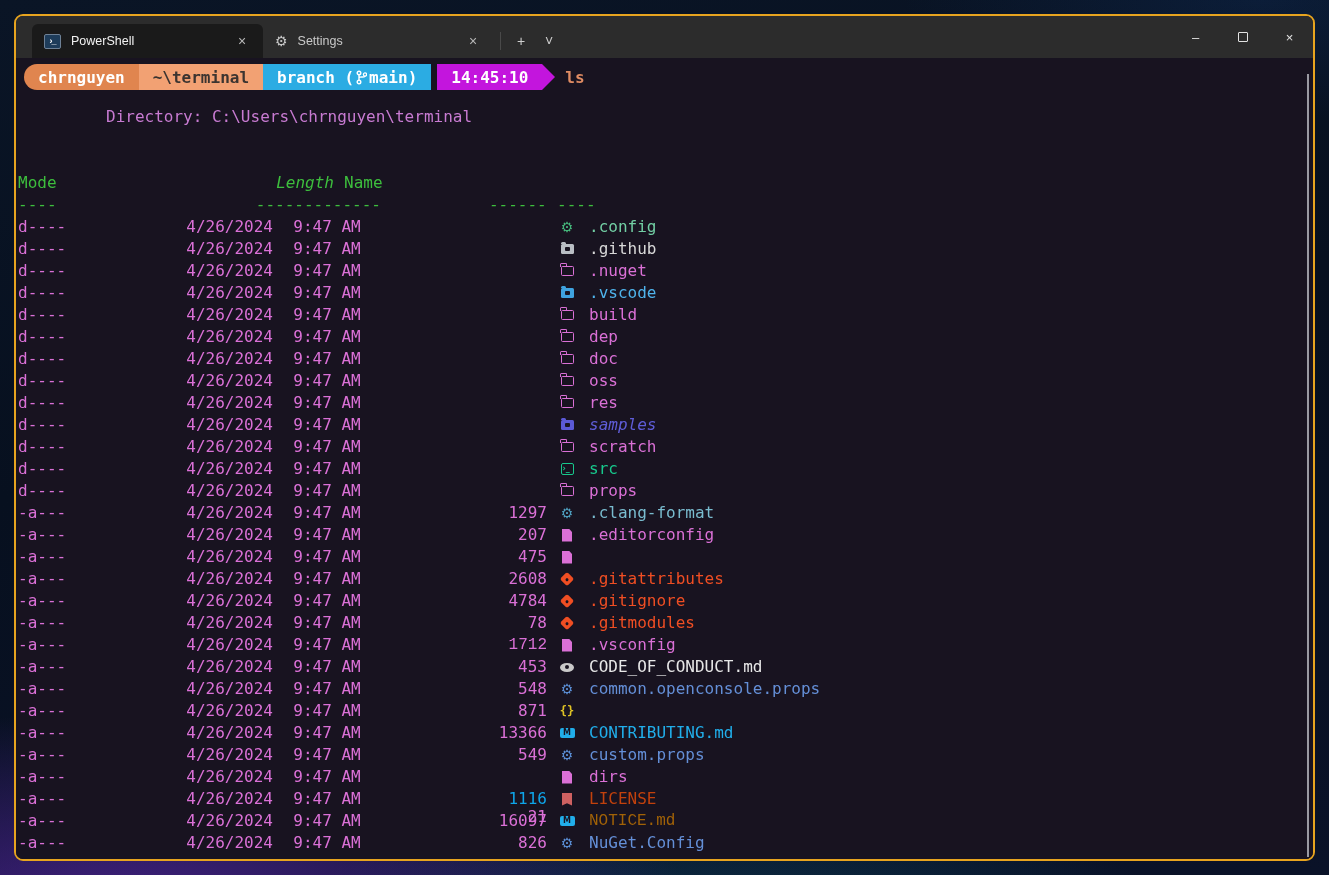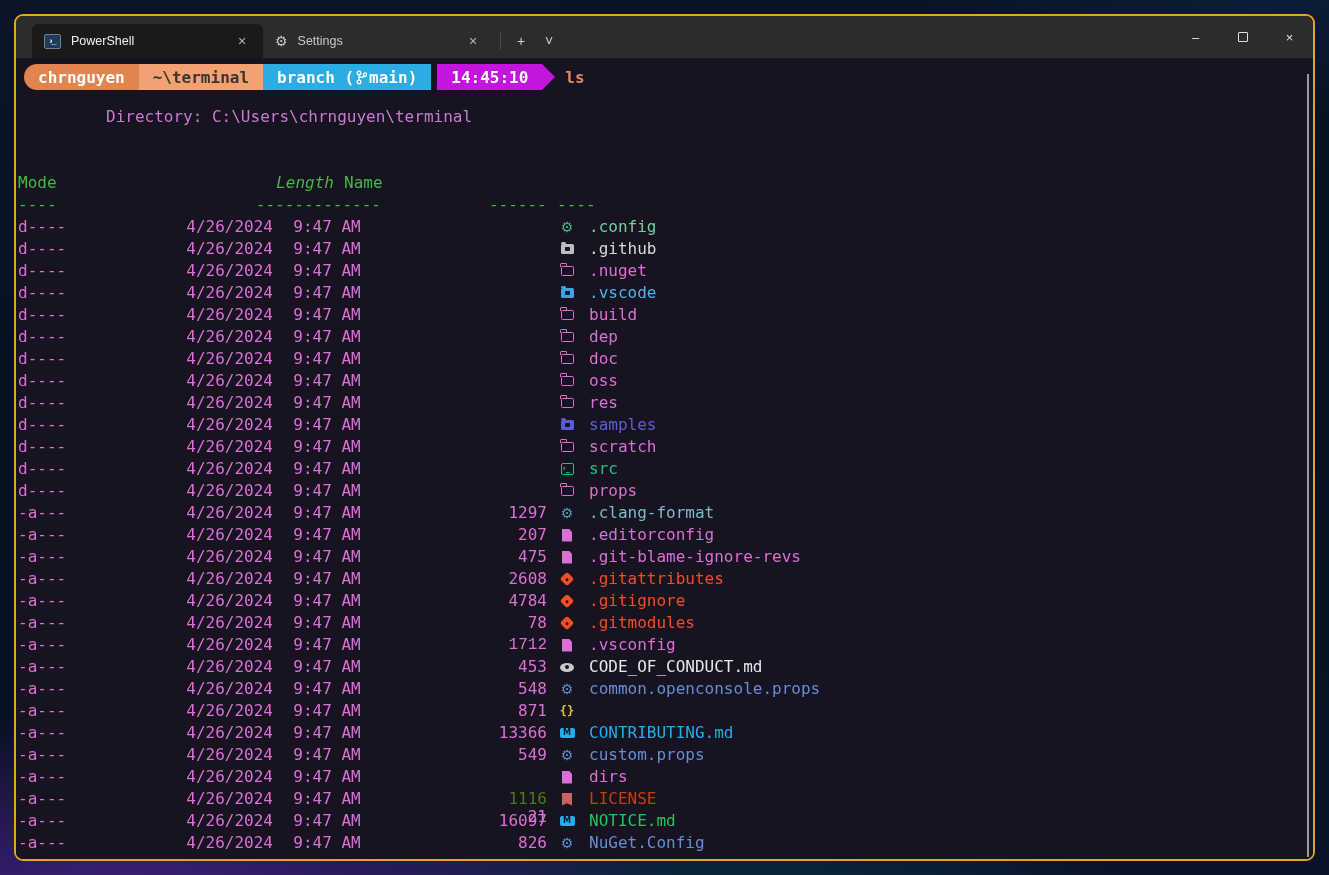--- a/index.html
+++ b/index.html
@@ -268,21 +268,21 @@
   </div>
 
   <div class="row">
     <span class="c-mode" style="color: rgb(218, 112, 214);">d----</span>
     <span class="c-date" style="color: rgb(218, 112, 214);">4/26/2024</span>
     <span class="c-time" style="color: rgb(218, 112, 214);">9:47 AM</span>
     <span class="c-len" style="color: rgb(218, 112, 214);"></span>
     <span class="c-icon">
             <span class="fi fi-folderfill" style="color: rgb(91, 89, 214);"></span>
           </span>
-    <span class="c-name" style="color: rgb(95, 93, 216);">samples</span>
+    <span class="c-name" style="color: rgb(95, 93, 216); font-style: italic;">samples</span>
   </div>
 
   <div class="row">
     <span class="c-mode" style="color: rgb(218, 112, 214);">d----</span>
     <span class="c-date" style="color: rgb(218, 112, 214);">4/26/2024</span>
     <span class="c-time" style="color: rgb(218, 112, 214);">9:47 AM</span>
     <span class="c-len" style="color: rgb(218, 112, 214);"></span>
     <span class="c-icon">
             <span class="fi fi-folder" style="color: rgb(218, 112, 214);"></span>
           </span>
@@ -334,21 +334,20 @@
   </div>
 
   <div class="row">
     <span class="c-mode" style="color: rgb(218, 112, 214);">-a---</span>
     <span class="c-date" style="color: rgb(218, 112, 214);">4/26/2024</span>
     <span class="c-time" style="color: rgb(218, 112, 214);">9:47 AM</span>
     <span class="c-len" style="color: rgb(218, 112, 214);">475</span>
     <span class="c-icon">
             <span class="fi fi-doc" style="color: rgb(218, 112, 214);"></span>
           </span>
-    <span class="c-name" style="color: rgb(218, 112, 214);">.git-blame-ignore-revs</span>
   </div>
 
   <div class="row">
     <span class="c-mode" style="color: rgb(218, 112, 214);">-a---</span>
     <span class="c-date" style="color: rgb(218, 112, 214);">4/26/2024</span>
     <span class="c-time" style="color: rgb(218, 112, 214);">9:47 AM</span>
     <span class="c-len" style="color: rgb(218, 112, 214);">2608</span>
     <span class="c-icon">
             <span class="fi fi-git" style="color: rgb(240, 78, 35);"></span>
           </span>
@@ -450,36 +449,36 @@
     <span class="c-icon">
             <span class="fi fi-doc" style="color: rgb(218, 112, 214);"></span>
           </span>
     <span class="c-name" style="color: rgb(218, 112, 214);">dirs</span>
   </div>
 
   <div class="row">
     <span class="c-mode" style="color: rgb(218, 112, 214);">-a---</span>
     <span class="c-date" style="color: rgb(218, 112, 214);">4/26/2024</span>
     <span class="c-time" style="color: rgb(218, 112, 214);">9:47 AM</span>
-    <span class="c-len" style="color: #4d7c0f; padding-left: 48px;">1116</span>
+    <span class="c-len" style="color: #0ea5e9; padding-left: 48px;">1116</span>
     <span class="c-icon">
             <span class="fi fi-cert" style="color: rgb(206, 97, 97);"></span>
           </span>
     <span class="c-name" style="color: #c2410c;">LICENSE</span>
   </div>
 
   <div class="row">
     <span class="c-mode" style="color: rgb(218, 112, 214);">-a---</span>
     <span class="c-date" style="color: rgb(218, 112, 214);">4/26/2024</span>
     <span class="c-time" style="color: rgb(218, 112, 214);">9:47 AM</span>
     <span class="c-len" style="color: rgb(218, 112, 214);">16097</span>
     <span class="c-icon">
             <span class="fi fi-md" style="color: rgb(33, 174, 234);"></span>
           </span>
-    <span class="c-name" style="color: #22c55e;">NOTICE.md</span>
+    <span class="c-name" style="color: #a16207; font-family: Liberation Mono, monospace;">NOTICE.md</span>
   </div>
 
   <div class="row">
     <span class="c-mode" style="color: rgb(218, 112, 214);">-a---</span>
     <span class="c-date" style="color: rgb(218, 112, 214);">4/26/2024</span>
     <span class="c-time" style="color: rgb(218, 112, 214);">9:47 AM</span>
     <span class="c-len" style="color: rgb(218, 112, 214);">826</span>
     <span class="c-icon">
             <span class="fi fi-gear" style="color: rgb(91, 143, 214);"></span>
           </span>

